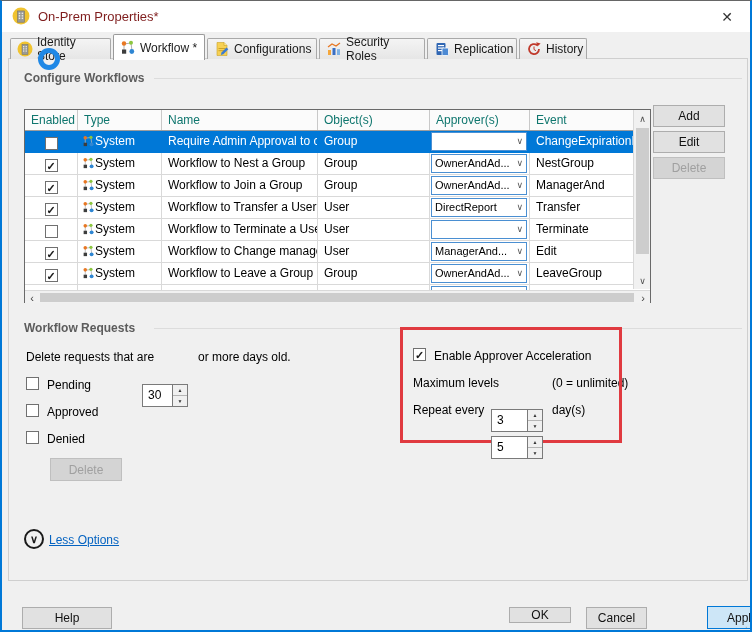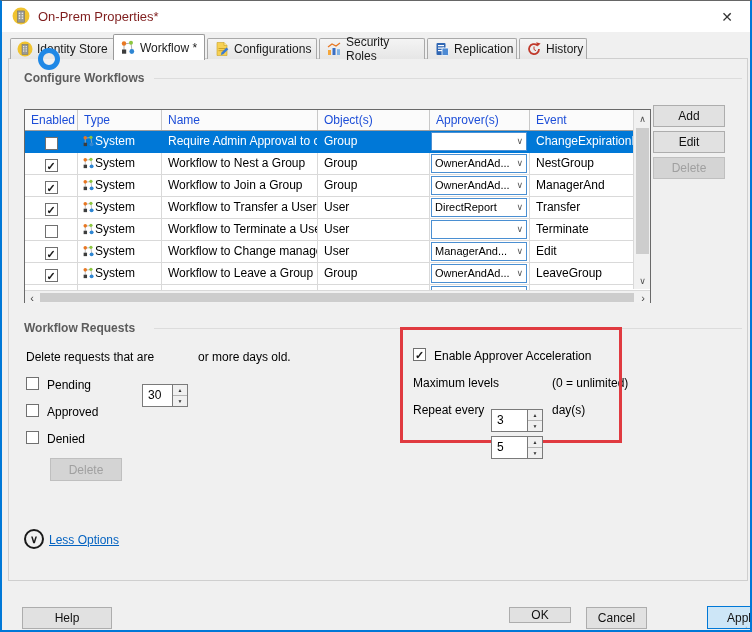--- a/index.html
+++ b/index.html
@@ -22,21 +22,21 @@
   
   .tabpage{position:absolute;left:6px;top:57px;width:740px;height:523px;background:#f0f0f0;border:1px solid #cfcfcf;z-index:1;}
   
   .touch-ring{position:absolute;left:36px;top:47px;width:22px;height:22px;border:5px solid #1f88e6;border-radius:50%;z-index:9;}
   
   .section-title{position:absolute;font-size:12px;font-weight:bold;color:#5c5c5c;z-index:2;}
   .hrule{position:absolute;height:1px;background:#dcdcdc;z-index:2;}
   
   .grid{position:absolute;left:22px;top:108px;width:627px;height:194px;background:#fff;border:1px solid #696969;z-index:2;}
   .ghead{position:absolute;left:0;top:0;width:608px;height:21px;background:#fbfbfb;border-bottom:1px solid #9d9d9d;}
-  .ghead .hcell{position:absolute;top:0;height:20px;line-height:20px;padding-left:6px;font-size:12px;color:#1d4ed8;
+  .ghead .hcell{position:absolute;top:0;height:20px;line-height:20px;padding-left:6px;font-size:12px;color:#0f766e;
     border-right:1px solid #c9c9c9;overflow:hidden;white-space:nowrap;}
   .rows{position:absolute;left:0;top:21px;width:608px;height:159px;overflow:hidden;background:#fff;}
   .trow{position:absolute;left:0;width:608px;height:22px;background:#fff;}
   .trow .cell{position:absolute;top:0;height:22px;border-right:1px solid #d9d9d9;border-bottom:1px solid #d9d9d9;
     font-size:12px;color:#000;line-height:21px;overflow:hidden;white-space:nowrap;}
   .c-en{left:0;width:53px;text-align:center;}
   .c-type{left:53px;width:84px;padding-left:4px;display:flex;align-items:center;}
   .c-name{left:137px;width:156px;padding-left:6px;}
   .c-obj{left:293px;width:112px;padding-left:6px;}
   .c-appr{left:405px;width:100px;}
@@ -135,21 +135,21 @@
   <div class="titlebar">
     <svg class="appicon">
         <use href="#sym-building"></use>
       </svg>
     <span class="title">On-Prem Properties*</span>
     <span class="close-btn">✕</span>
   </div>
 
   <div class="tabpage"></div>
 
-  <div class="tab" style="left:8px;width:112px">
+  <div class="tab" style="left:8px;width:101px">
     <svg class="ticon">
         <use href="#sym-building"></use>
       </svg>
     <span>Identity Store</span>
   </div>
   <div class="tab active" style="left:111px;width:92px">
     <svg class="ticon">
         <use href="#sym-workflow"></use>
       </svg>
     <span>Workflow *</span>

